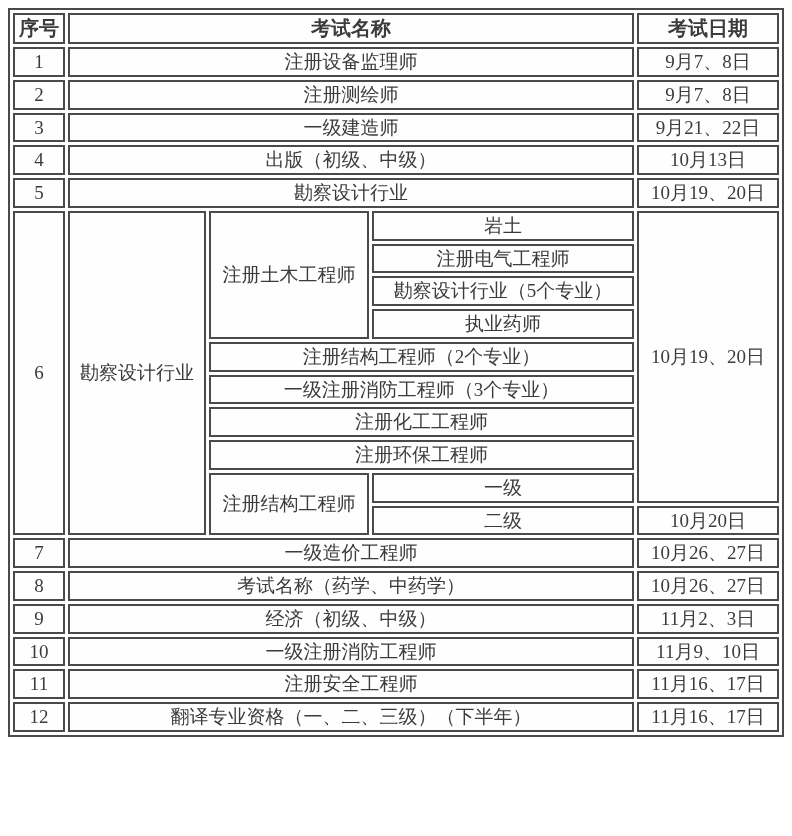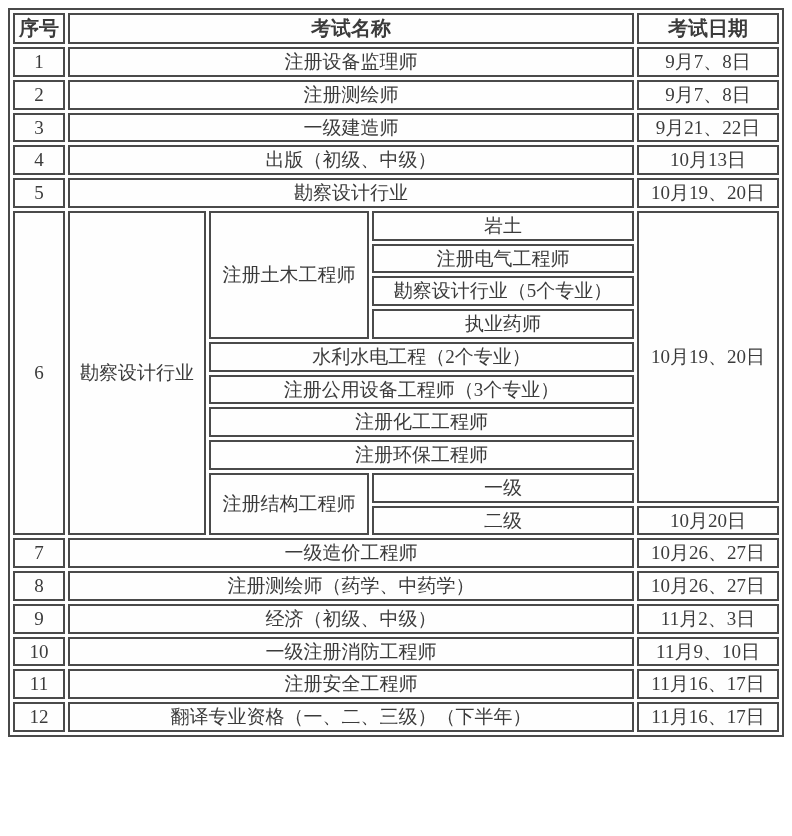--- a/index.html
+++ b/index.html
@@ -100,24 +100,24 @@
   <tr>
     <td>注册电气工程师</td>
   </tr>
   <tr>
     <td>勘察设计行业（5个专业）</td>
   </tr>
   <tr>
     <td>执业药师</td>
   </tr>
   <tr>
-    <td colspan="2">水利水电工程（2个专业）</td>
+    <td colspan="2">注册结构工程师（2个专业）</td>
   </tr>
   <tr>
-    <td colspan="2">注册公用设备工程师（3个专业）</td>
+    <td colspan="2">一级注册消防工程师（3个专业）</td>
   </tr>
   <tr>
     <td colspan="2">注册化工工程师</td>
   </tr>
   <tr>
     <td colspan="2">注册环保工程师</td>
   </tr>
   <tr>
     <td rowspan="2">注册结构工程师</td>
     <td>一级</td>
@@ -127,21 +127,21 @@
     <td>10月20日</td>
   </tr>
 
   <tr>
     <td>7</td>
     <td colspan="3">一级造价工程师</td>
     <td>10月26、27日</td>
   </tr>
   <tr>
     <td>8</td>
-    <td colspan="3">注册测绘师（药学、中药学）</td>
+    <td colspan="3">考试名称（药学、中药学）</td>
     <td>10月26、27日</td>
   </tr>
   <tr>
     <td>9</td>
     <td colspan="3">经济（初级、中级）</td>
     <td>11月2、3日</td>
   </tr>
   <tr>
     <td>10</td>
     <td colspan="3">一级注册消防工程师</td>

